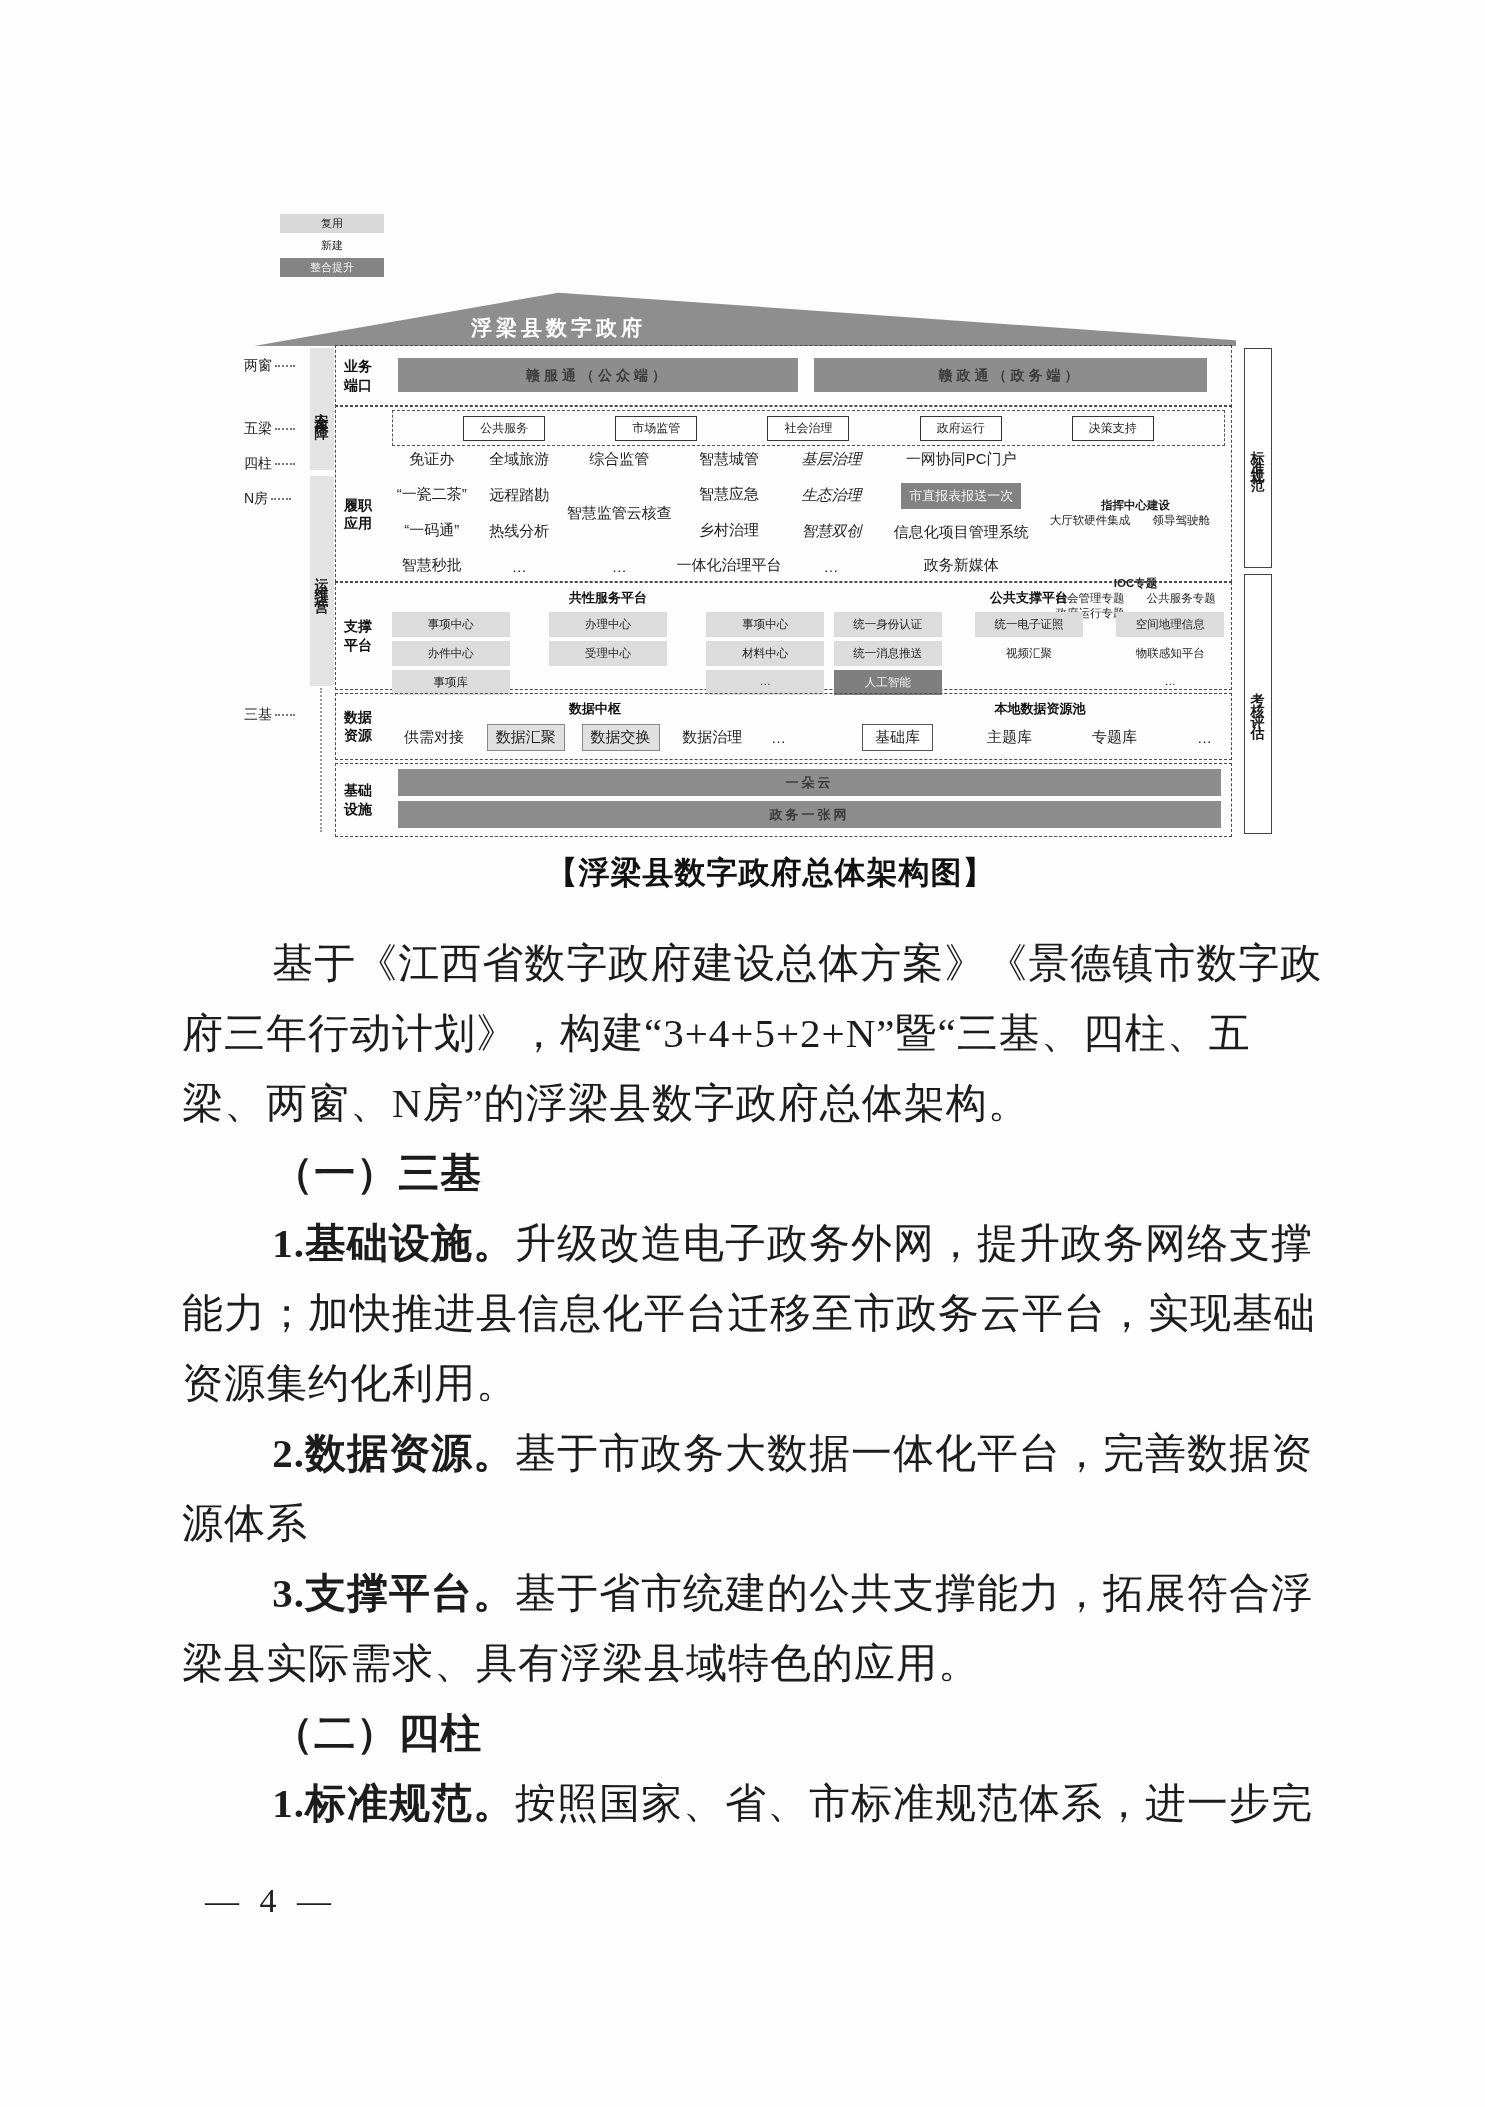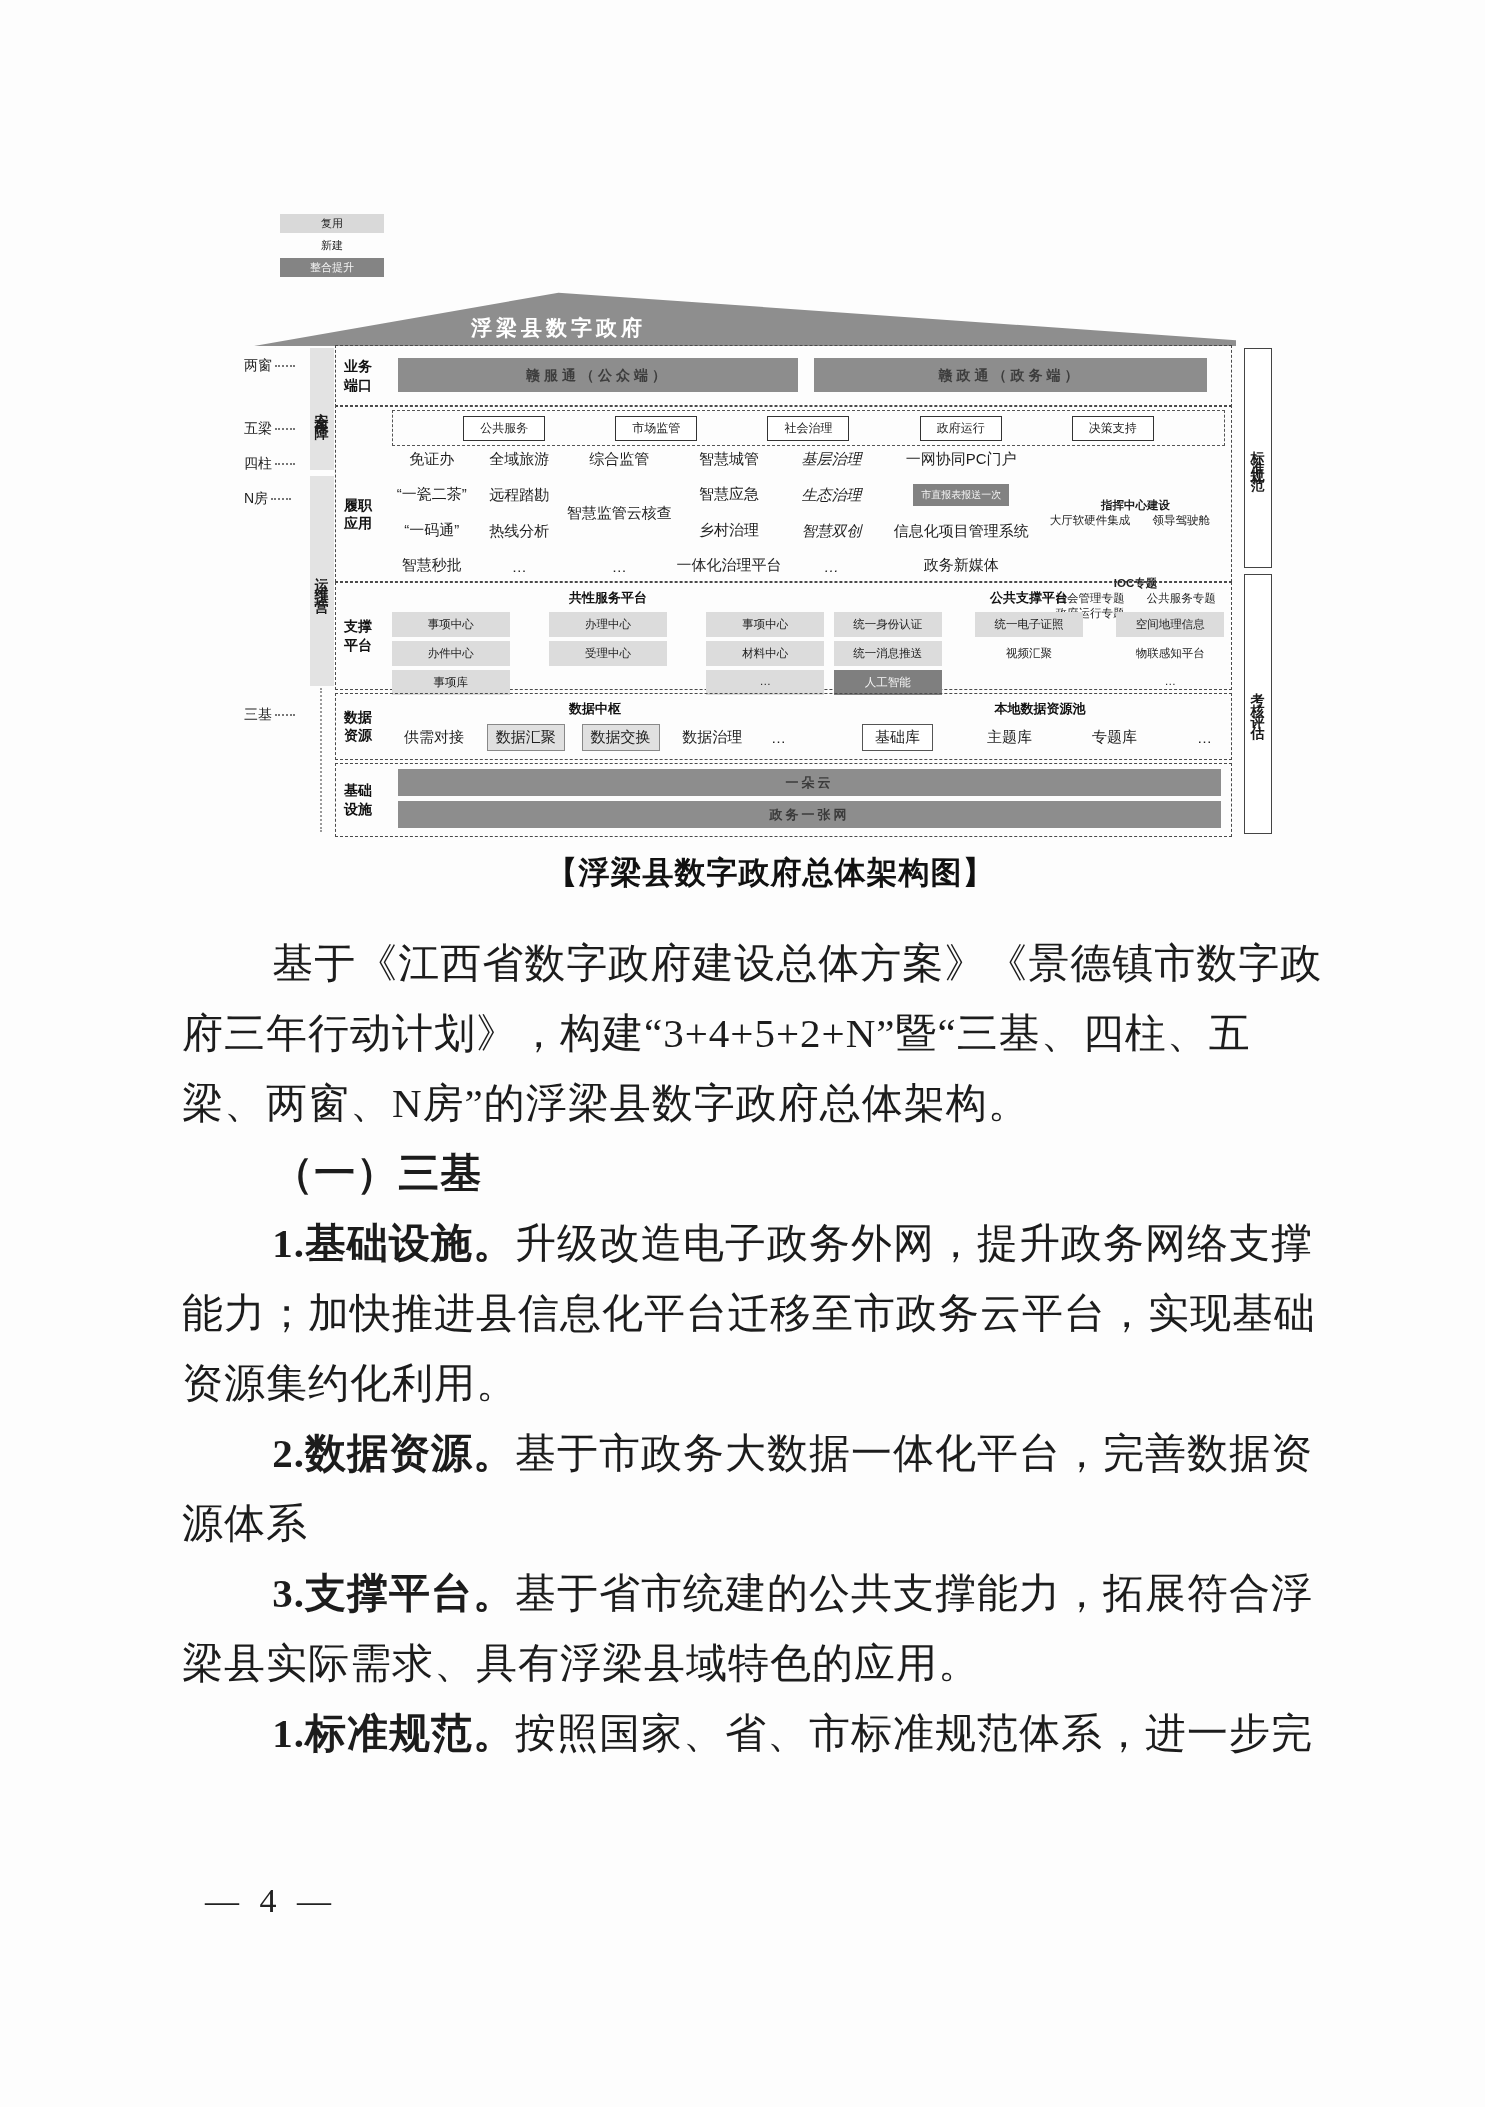--- a/index.html
+++ b/index.html
@@ -51,21 +51,21 @@
   .beam-row{position:absolute;top:4px;left:56px;right:6px;height:34px;border:1px dashed #555;
             display:flex;justify-content:space-evenly;align-items:center;}
   .beam-box{border:1px solid #333;background:#fff;font-size:12px;padding:3px 16px;white-space:nowrap;}
 
   .duty-grid{position:absolute;top:44px;left:56px;right:6px;bottom:6px;display:flex;gap:8px;}
   .duty-col{display:flex;flex-direction:column;justify-content:space-between;align-items:center;min-width:0;}
   .c1{flex:.8;} .c2{flex:.8;} .c3{flex:1.05;} .c4{flex:1.0;} .c5{flex:.9;font-style:italic;} .c6{flex:1.55;}
   .c7{flex:1.8;flex-direction:row;flex-wrap:wrap;justify-content:space-between;align-content:space-between;}
 
   .itm{font-size:15px;white-space:nowrap;color:#1e1e1e;text-align:center;}
-  .itm.dark{background:#828282;color:#f5f5f5;padding:4px 8px;font-size:10px;}
+  .itm.dark{background:#828282;color:#f5f5f5;padding:4px 8px;font-size:13px;}
   .itm.hdr{font-weight:bold;}
   .c7 .itm{font-size:11.5px;}
   .w-full{width:100%;margin-top:48px;}
   .w-half{width:49%;}
 
   .half{position:absolute;top:4px;bottom:4px;}
   .hleft{left:56px;width:432px;}
   .hright{left:498px;width:390px;}
   .half-title{text-align:center;font-weight:bold;font-size:13px;margin-top:2px;color:#111;}
   .sup-grid{display:flex;flex-wrap:wrap;justify-content:space-between;margin-top:5px;}
@@ -253,18 +253,19 @@
       <div class="body-line"><span>府三年行动计划》，构建“3+4+5+2+N”暨“三基、四柱、五</span></div>
       <div class="body-line"><span>梁、两窗、N房”的浮梁县数字政府总体架构。</span></div>
       <div class="body-line indent"><span class="b">（一）三基</span></div>
       <div class="body-line indent"><span class="b">1.基础设施。</span><span>升级改造电子政务外网，提升政务网络支撑</span></div>
       <div class="body-line"><span>能力；加快推进县信息化平台迁移至市政务云平台，实现基础</span></div>
       <div class="body-line"><span>资源集约化利用。</span></div>
       <div class="body-line indent"><span class="b">2.数据资源。</span><span>基于市政务大数据一体化平台，完善数据资</span></div>
       <div class="body-line"><span>源体系</span></div>
       <div class="body-line indent"><span class="b">3.支撑平台。</span><span>基于省市统建的公共支撑能力，拓展符合浮</span></div>
       <div class="body-line"><span>梁县实际需求、具有浮梁县域特色的应用。</span></div>
+      <div class="body-line indent"><span class="b">（二）四柱</span></div>
       <div class="body-line indent"><span class="b">1.标准规范。</span><span>按照国家、省、市标准规范体系，进一步完</span></div>
     </div>
 
   <div class="page-num">— 4 —</div>
 
 </div>
 
 </body></html>

